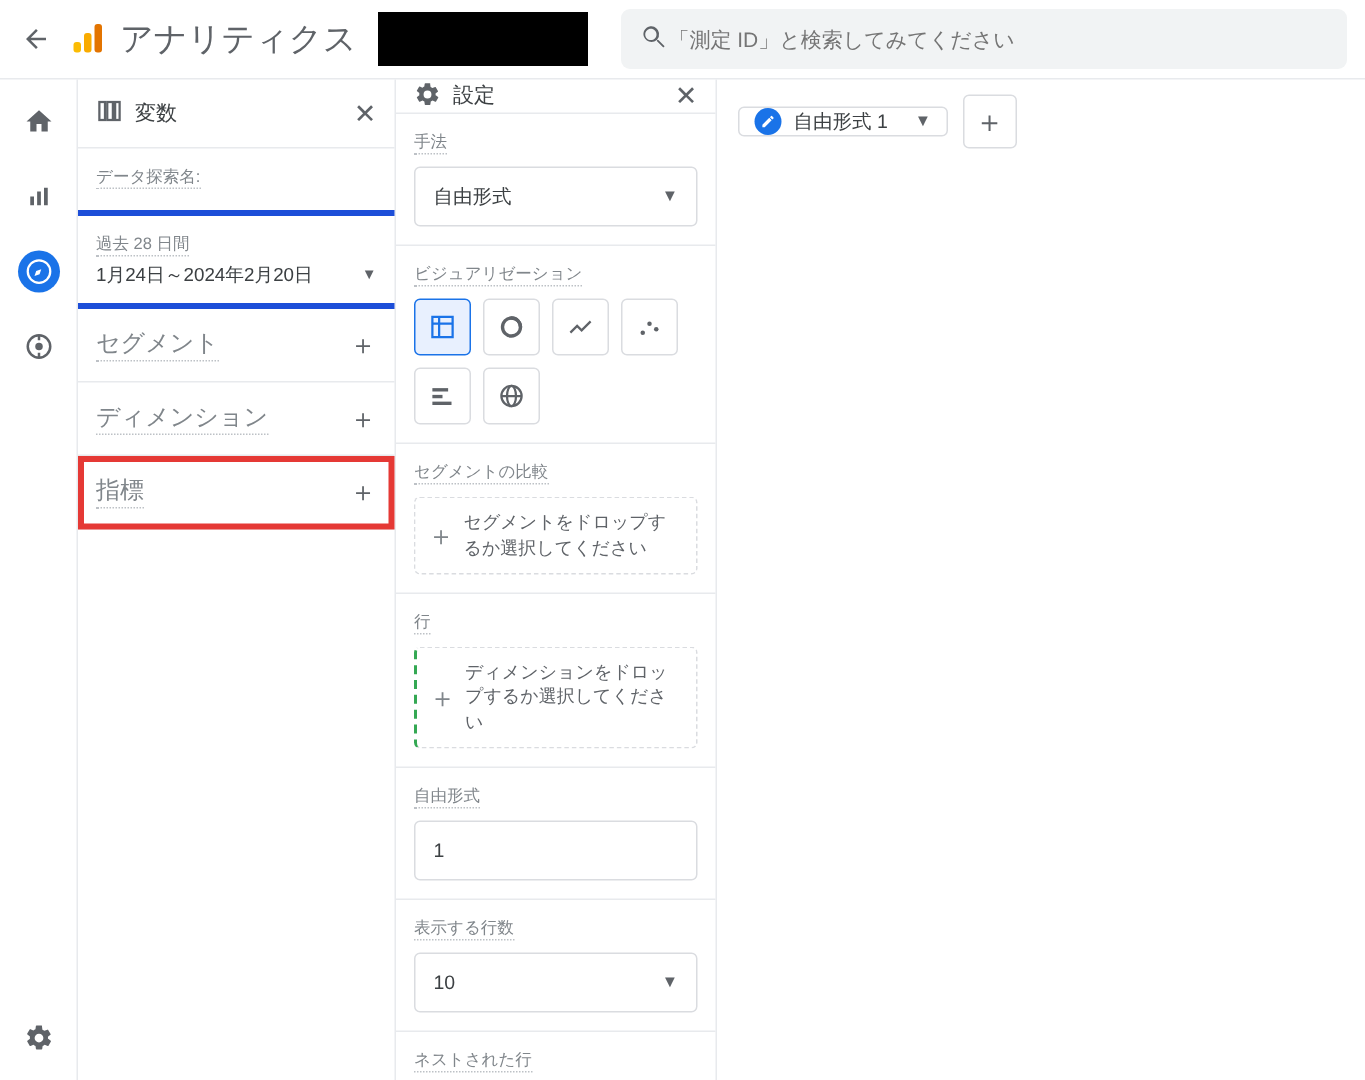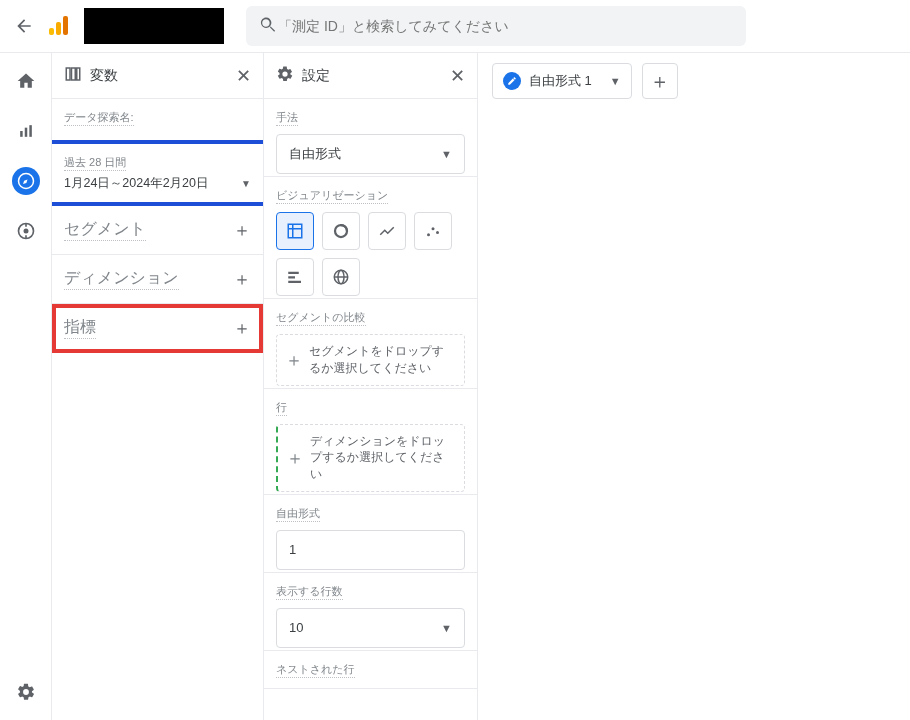--- a/index.html
+++ b/index.html
@@ -37,37 +37,37 @@
   .sec-value { font-size:13px; color:#3c4043; }
   .date-range { font-size:12.5px; color:#3c4043; display:flex; align-items:center; justify-content:space-between; }
   .date-range .chev { color:#5f6368; font-size:10px; }
 
   .var-row { display:flex; align-items:center; justify-content:space-between; padding: 12px; border-bottom:1px solid #e8eaed; cursor:pointer; }
   .var-row .vr-label { font-size:16px; color:#80868b; border-bottom:1px dotted #bdc1c6; }
   .var-row .vr-plus { color:#5f6368; font-size:18px; font-weight:300; }
   .var-row.highlight { outline: 4px solid #e53935; outline-offset:-4px; }
 
   
-  .set-section { border-bottom:1px solid #e8eaed; padding: 10px 12px 2px; }
+  .set-section { border-bottom:1px solid #e8eaed; padding: 10px 12px 12px; }
   .set-label { font-size:11px; color:#80868b; border-bottom:1px dotted #bdc1c6; display:inline-block; margin-bottom:8px; }
   .select { height:40px; border:1px solid #dadce0; border-radius:4px; display:flex; align-items:center; justify-content:space-between; padding:0 12px; font-size:13px; color:#3c4043; cursor:pointer; background:#fff;gap:20px; }
   .select .chev { color:#5f6368; font-size:11px; }
 
   .viz-grid { display:flex; flex-wrap:wrap; gap:8px; }
   .viz-btn { width:38px; height:38px; border:1px solid #dadce0; border-radius:4px; display:flex; align-items:center; justify-content:center; cursor:pointer; color:#5f6368; background:#fff; }
   .viz-btn.active { border-color:#1a73e8; color:#1a73e8; background:#e8f0fe; }
 
   .dropzone { border:1px dashed #dadce0; border-radius:4px; padding: 8px 8px; display:flex; align-items:center; gap:6px; color:#5f6368; font-size:12px; cursor:pointer; }
   .dropzone.green { border-left: 2px dashed #34a853; }
   .dropzone .dz-plus { width:20px; text-align:center; font-size:18px; color:#80868b; }
   .dz-text { line-height:1.4; }
 
   
   .canvas-tabs { display:flex; align-items:center; gap:10px; }
-  .tab-pill { height:36px; border:1px solid #dadce0; border-radius:4px; display:flex; align-items:center; padding:0 10px; gap:8px; cursor:pointer; }
+  .tab-pill { height:20px; border:1px solid #dadce0; border-radius:4px; display:flex; align-items:center; padding:0 10px; gap:8px; cursor:pointer; }
   .tab-dot { width:18px; height:18px; border-radius:50%; background:#1a73e8; display:flex; align-items:center; justify-content:center; color:#fff; }
   .tab-lbl { font-size:13px; color:#3c4043; }
   .tab-chev { color:#5f6368; font-size:11px; margin-left:10px; }
   .add-tab { width:36px; height:36px; border:1px solid #dadce0; border-radius:4px; display:flex; align-items:center; justify-content:center; color:#5f6368; cursor:pointer; font-size:20px; }
 </style>
 </head>
 <body>
 
 <div class="header">
   <div class="back-arrow">
@@ -75,20 +75,21 @@
         <path fill="currentColor" d="M20 11H7.83l5.59-5.59L12 4l-8 8 8 8 1.41-1.41L7.83 13H20z"></path>
       </svg>
   </div>
   <div class="ga-logo">
     <svg viewBox="0 0 24 24" width="24" height="24">
         <rect x="3" y="14" width="5" height="7" rx="2" fill="#fbbc04"></rect>
         <rect x="10" y="8" width="5" height="13" rx="2" fill="#f9ab00"></rect>
         <rect x="17" y="2" width="5" height="19" rx="2" fill="#e37400"></rect>
       </svg>
   </div>
+  <div class="title">アナリティクス</div>
   <div class="account-blk"></div>
   <div class="search-wrap">
     <span>
       <svg width="20" height="20" viewBox="0 0 24 24">
           <path fill="#5f6368" d="M15.5 14h-.79l-.28-.27a6.471 6.471 0 001.57-5.34C15.27 5.01 12.39 2.5 9.12 3.05 5.09 3.72 2.5 7.61 3.96 11.39c.95 2.47 3.28 4.11 5.98 4.11 1.61 0 3.09-.59 4.23-1.57l.27.28v.79l5 4.99L20.49 19l-4.99-5zm-6 0C7.01 14 5 11.99 5 9.5S7.01 5 9.5 5 14 7.01 14 9.5 11.99 14 9.5 14z"></path>
         </svg>
     </span>
     <input type="text" placeholder="「測定 ID」と検索してみてください" style="">
   </div>
 </div>

